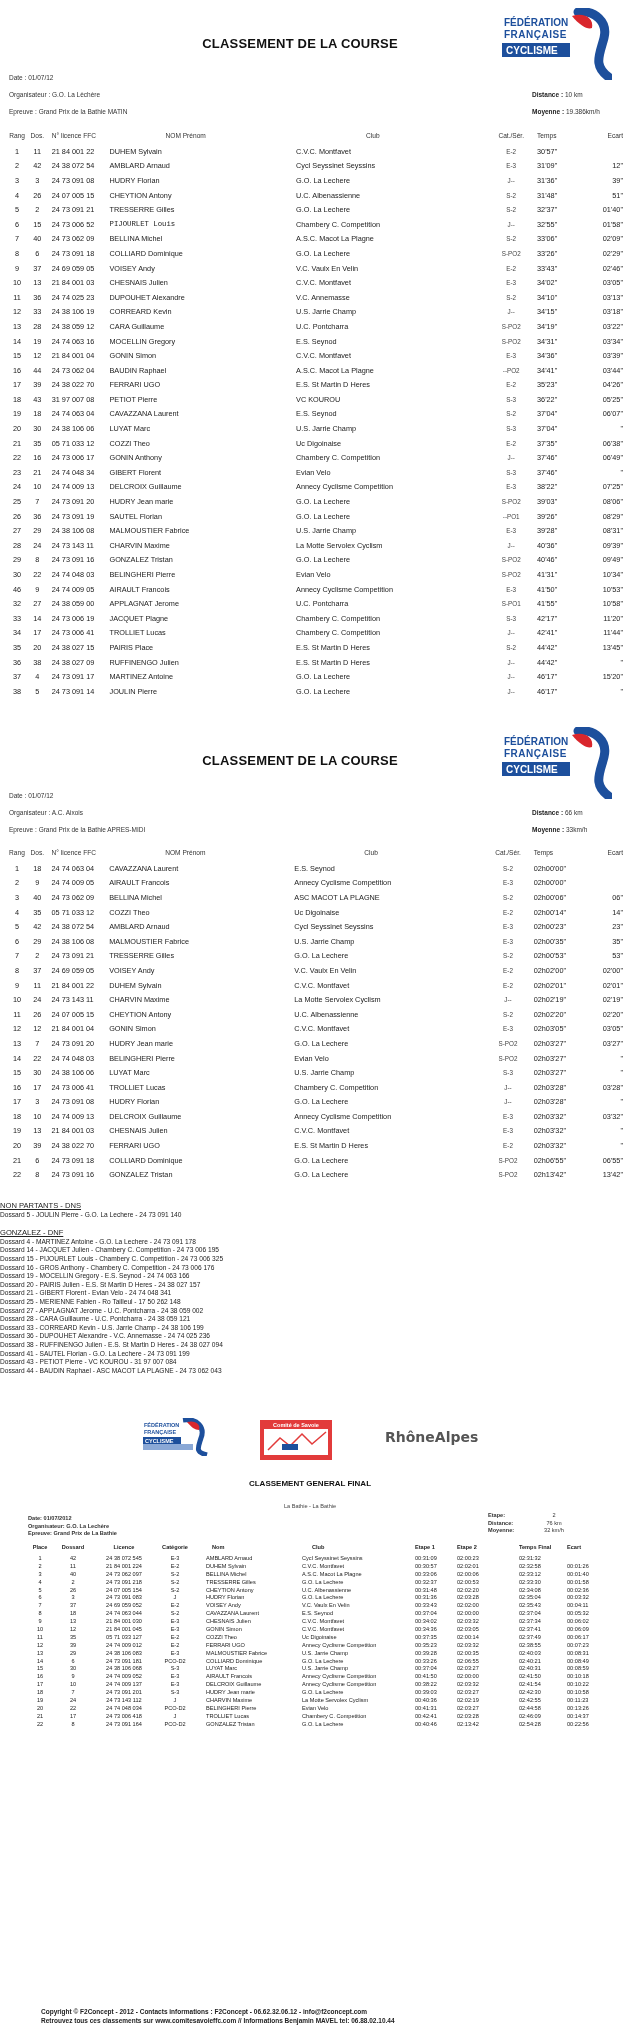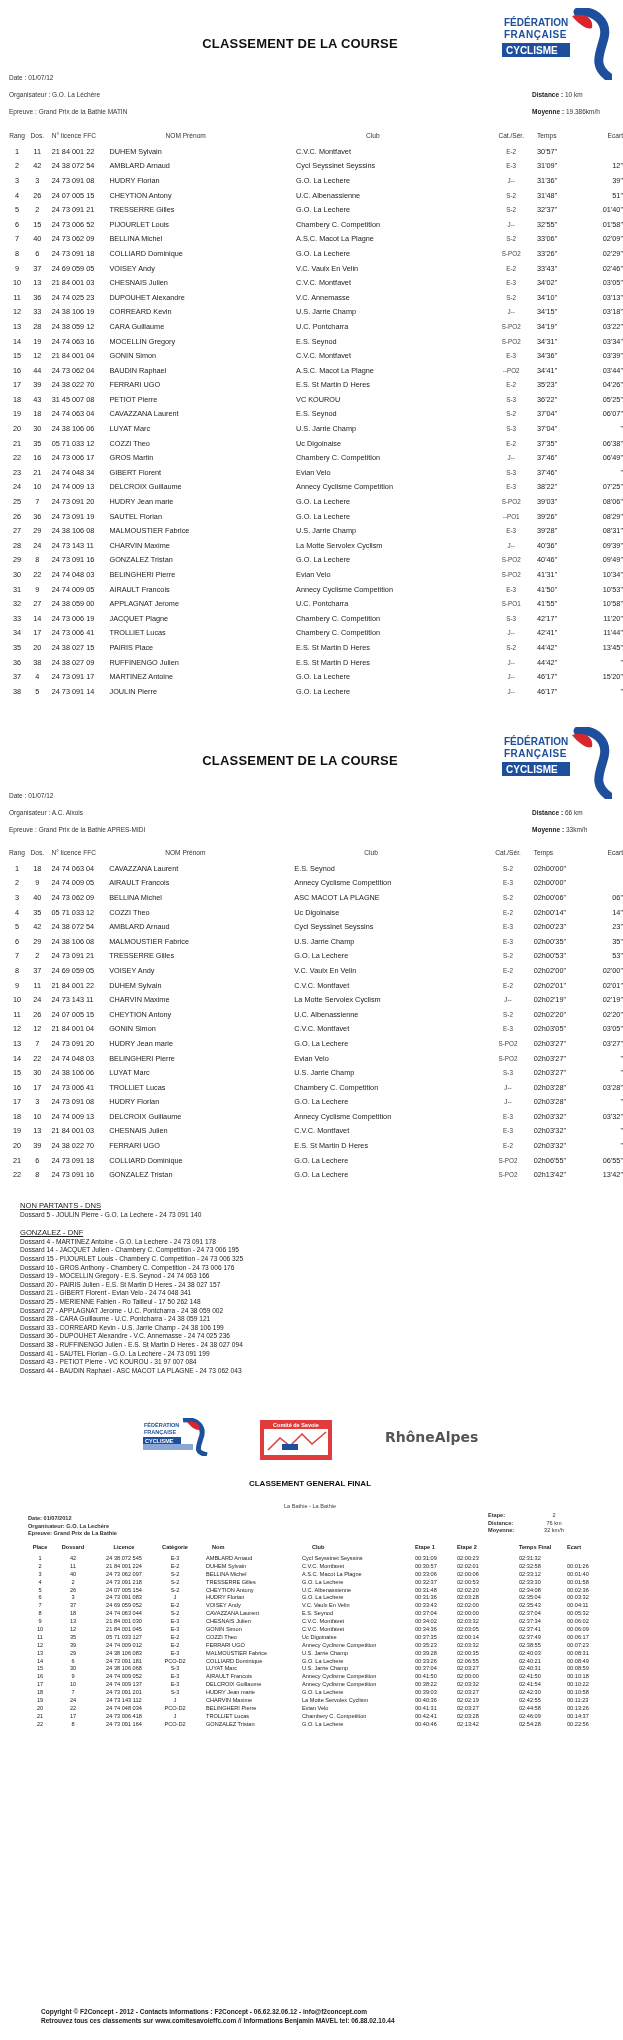--- a/index.html
+++ b/index.html
@@ -109,21 +109,21 @@
         <td class="c-nom" style="padding-left: 4px;">TRESSERRE Gilles</td>
         <td class="c-club" style="padding-left: 0px;">G.O. La Lechere</td>
         <td class="c-cat">S-2</td>
         <td class="c-temps" style="padding-left: 4px;">32'37"</td>
         <td class="c-ecart">01'40"</td>
       </tr>
       <tr>
         <td class="c-rang">6</td>
         <td class="c-dos">15</td>
         <td class="c-lic" style="padding-left: 4px;">24 73 006 52</td>
-        <td class="c-nom" style="padding-left: 4px;">PIJOURLET Louis</td>
+        <td class="c-nom" style="padding-left: 4px; font-family: Liberation Mono, monospace;">PIJOURLET Louis</td>
         <td class="c-club" style="padding-left: 0px;">Chambery C. Competition</td>
         <td class="c-cat">J--</td>
         <td class="c-temps" style="padding-left: 4px;">32'55"</td>
         <td class="c-ecart">01'58"</td>
       </tr>
       <tr>
         <td class="c-rang">7</td>
         <td class="c-dos">40</td>
         <td class="c-lic" style="padding-left: 4px;">24 73 062 09</td>
         <td class="c-nom" style="padding-left: 4px;">BELLINA Michel</td>
@@ -228,21 +228,21 @@
         <td class="c-lic" style="padding-left: 4px;">24 38 022 70</td>
         <td class="c-nom" style="padding-left: 4px;">FERRARI UGO</td>
         <td class="c-club" style="padding-left: 0px;">E.S. St Martin D Heres</td>
         <td class="c-cat">E-2</td>
         <td class="c-temps" style="padding-left: 4px;">35'23"</td>
         <td class="c-ecart">04'26"</td>
       </tr>
       <tr>
         <td class="c-rang">18</td>
         <td class="c-dos">43</td>
-        <td class="c-lic" style="padding-left: 4px;">31 45 007 08</td>
+        <td class="c-lic" style="padding-left: 4px;">31 97 007 08</td>
         <td class="c-nom" style="padding-left: 4px;">PETIOT Pierre</td>
         <td class="c-club" style="padding-left: 0px;">VC KOUROU</td>
         <td class="c-cat">S-3</td>
         <td class="c-temps" style="padding-left: 4px;">36'22"</td>
         <td class="c-ecart">05'25"</td>
       </tr>
       <tr>
         <td class="c-rang">19</td>
         <td class="c-dos">18</td>
         <td class="c-lic" style="padding-left: 4px;">24 74 063 04</td>
@@ -269,21 +269,21 @@
         <td class="c-nom" style="padding-left: 4px;">COZZI Theo</td>
         <td class="c-club" style="padding-left: 0px;">Uc Digoinaise</td>
         <td class="c-cat">E-2</td>
         <td class="c-temps" style="padding-left: 4px;">37'35"</td>
         <td class="c-ecart">06'38"</td>
       </tr>
       <tr>
         <td class="c-rang">22</td>
         <td class="c-dos">16</td>
         <td class="c-lic" style="padding-left: 4px;">24 73 006 17</td>
-        <td class="c-nom" style="padding-left: 4px;">GROS Martin</td>
+        <td class="c-nom" style="padding-left: 4px;">GONIN Anthony</td>
         <td class="c-club" style="padding-left: 0px;">Chambery C. Competition</td>
         <td class="c-cat">J--</td>
         <td class="c-temps" style="padding-left: 4px;">37'46"</td>
         <td class="c-ecart">06'49"</td>
       </tr>
       <tr>
         <td class="c-rang">23</td>
         <td class="c-dos">21</td>
         <td class="c-lic" style="padding-left: 4px;">24 74 048 34</td>
         <td class="c-nom" style="padding-left: 4px;">GIBERT Florent</td>
@@ -356,21 +356,21 @@
         <td class="c-rang">30</td>
         <td class="c-dos">22</td>
         <td class="c-lic" style="padding-left: 4px;">24 74 048 03</td>
         <td class="c-nom" style="padding-left: 4px;">BELINGHERI Pierre</td>
         <td class="c-club" style="padding-left: 0px;">Evian Velo</td>
         <td class="c-cat">S-PO2</td>
         <td class="c-temps" style="padding-left: 4px;">41'31"</td>
         <td class="c-ecart">10'34"</td>
       </tr>
       <tr>
-        <td class="c-rang">31</td>
+        <td class="c-rang">46</td>
         <td class="c-dos">9</td>
         <td class="c-lic" style="padding-left: 4px;">24 74 009 05</td>
         <td class="c-nom" style="padding-left: 4px;">AIRAULT Francois</td>
         <td class="c-club" style="padding-left: 0px;">Annecy Cyclisme Competition</td>
         <td class="c-cat">E-3</td>
         <td class="c-temps" style="padding-left: 4px;">41'50"</td>
         <td class="c-ecart">10'53"</td>
       </tr>
       <tr>
         <td class="c-rang">32</td>
@@ -692,21 +692,21 @@
         <td class="c-lic" style="padding-left: 4px;">24 73 091 16</td>
         <td class="c-nom" style="padding-left: 4px;">GONZALEZ Tristan</td>
         <td class="c-club" style="padding-left: 0px;">G.O. La Lechere</td>
         <td class="c-cat">S-PO2</td>
         <td class="c-temps" style="padding-left: 4px;">02h13'42"</td>
         <td class="c-ecart">13'42"</td>
       </tr>
     </tbody>
 </table>
 
-<div class="lists" style="left:20px; top:1198px; width:400px;">
+<div class="lists" style="left:0; top:1198px; width:400px;">
   <div class="head">NON PARTANTS - DNS</div>
   <div>
       <div>Dossard 5 - JOULIN Pierre - G.O. La Lechere - 24 73 091 140</div>
     </div>
   <div class="head" style="margin-top:10px;">GONZALEZ - DNF</div>
   <div>
       <div>Dossard 4 - MARTINEZ Antoine - G.O. La Lechere - 24 73 091 178</div>
       <div>Dossard 14 - JACQUET Julien - Chambery C. Competition - 24 73 006 195</div>
       <div>Dossard 15 - PIJOURLET Louis - Chambery C. Competition - 24 73 006 325</div>
       <div>Dossard 16 - GROS Anthony - Chambery C. Competition - 24 73 006 176</div>

